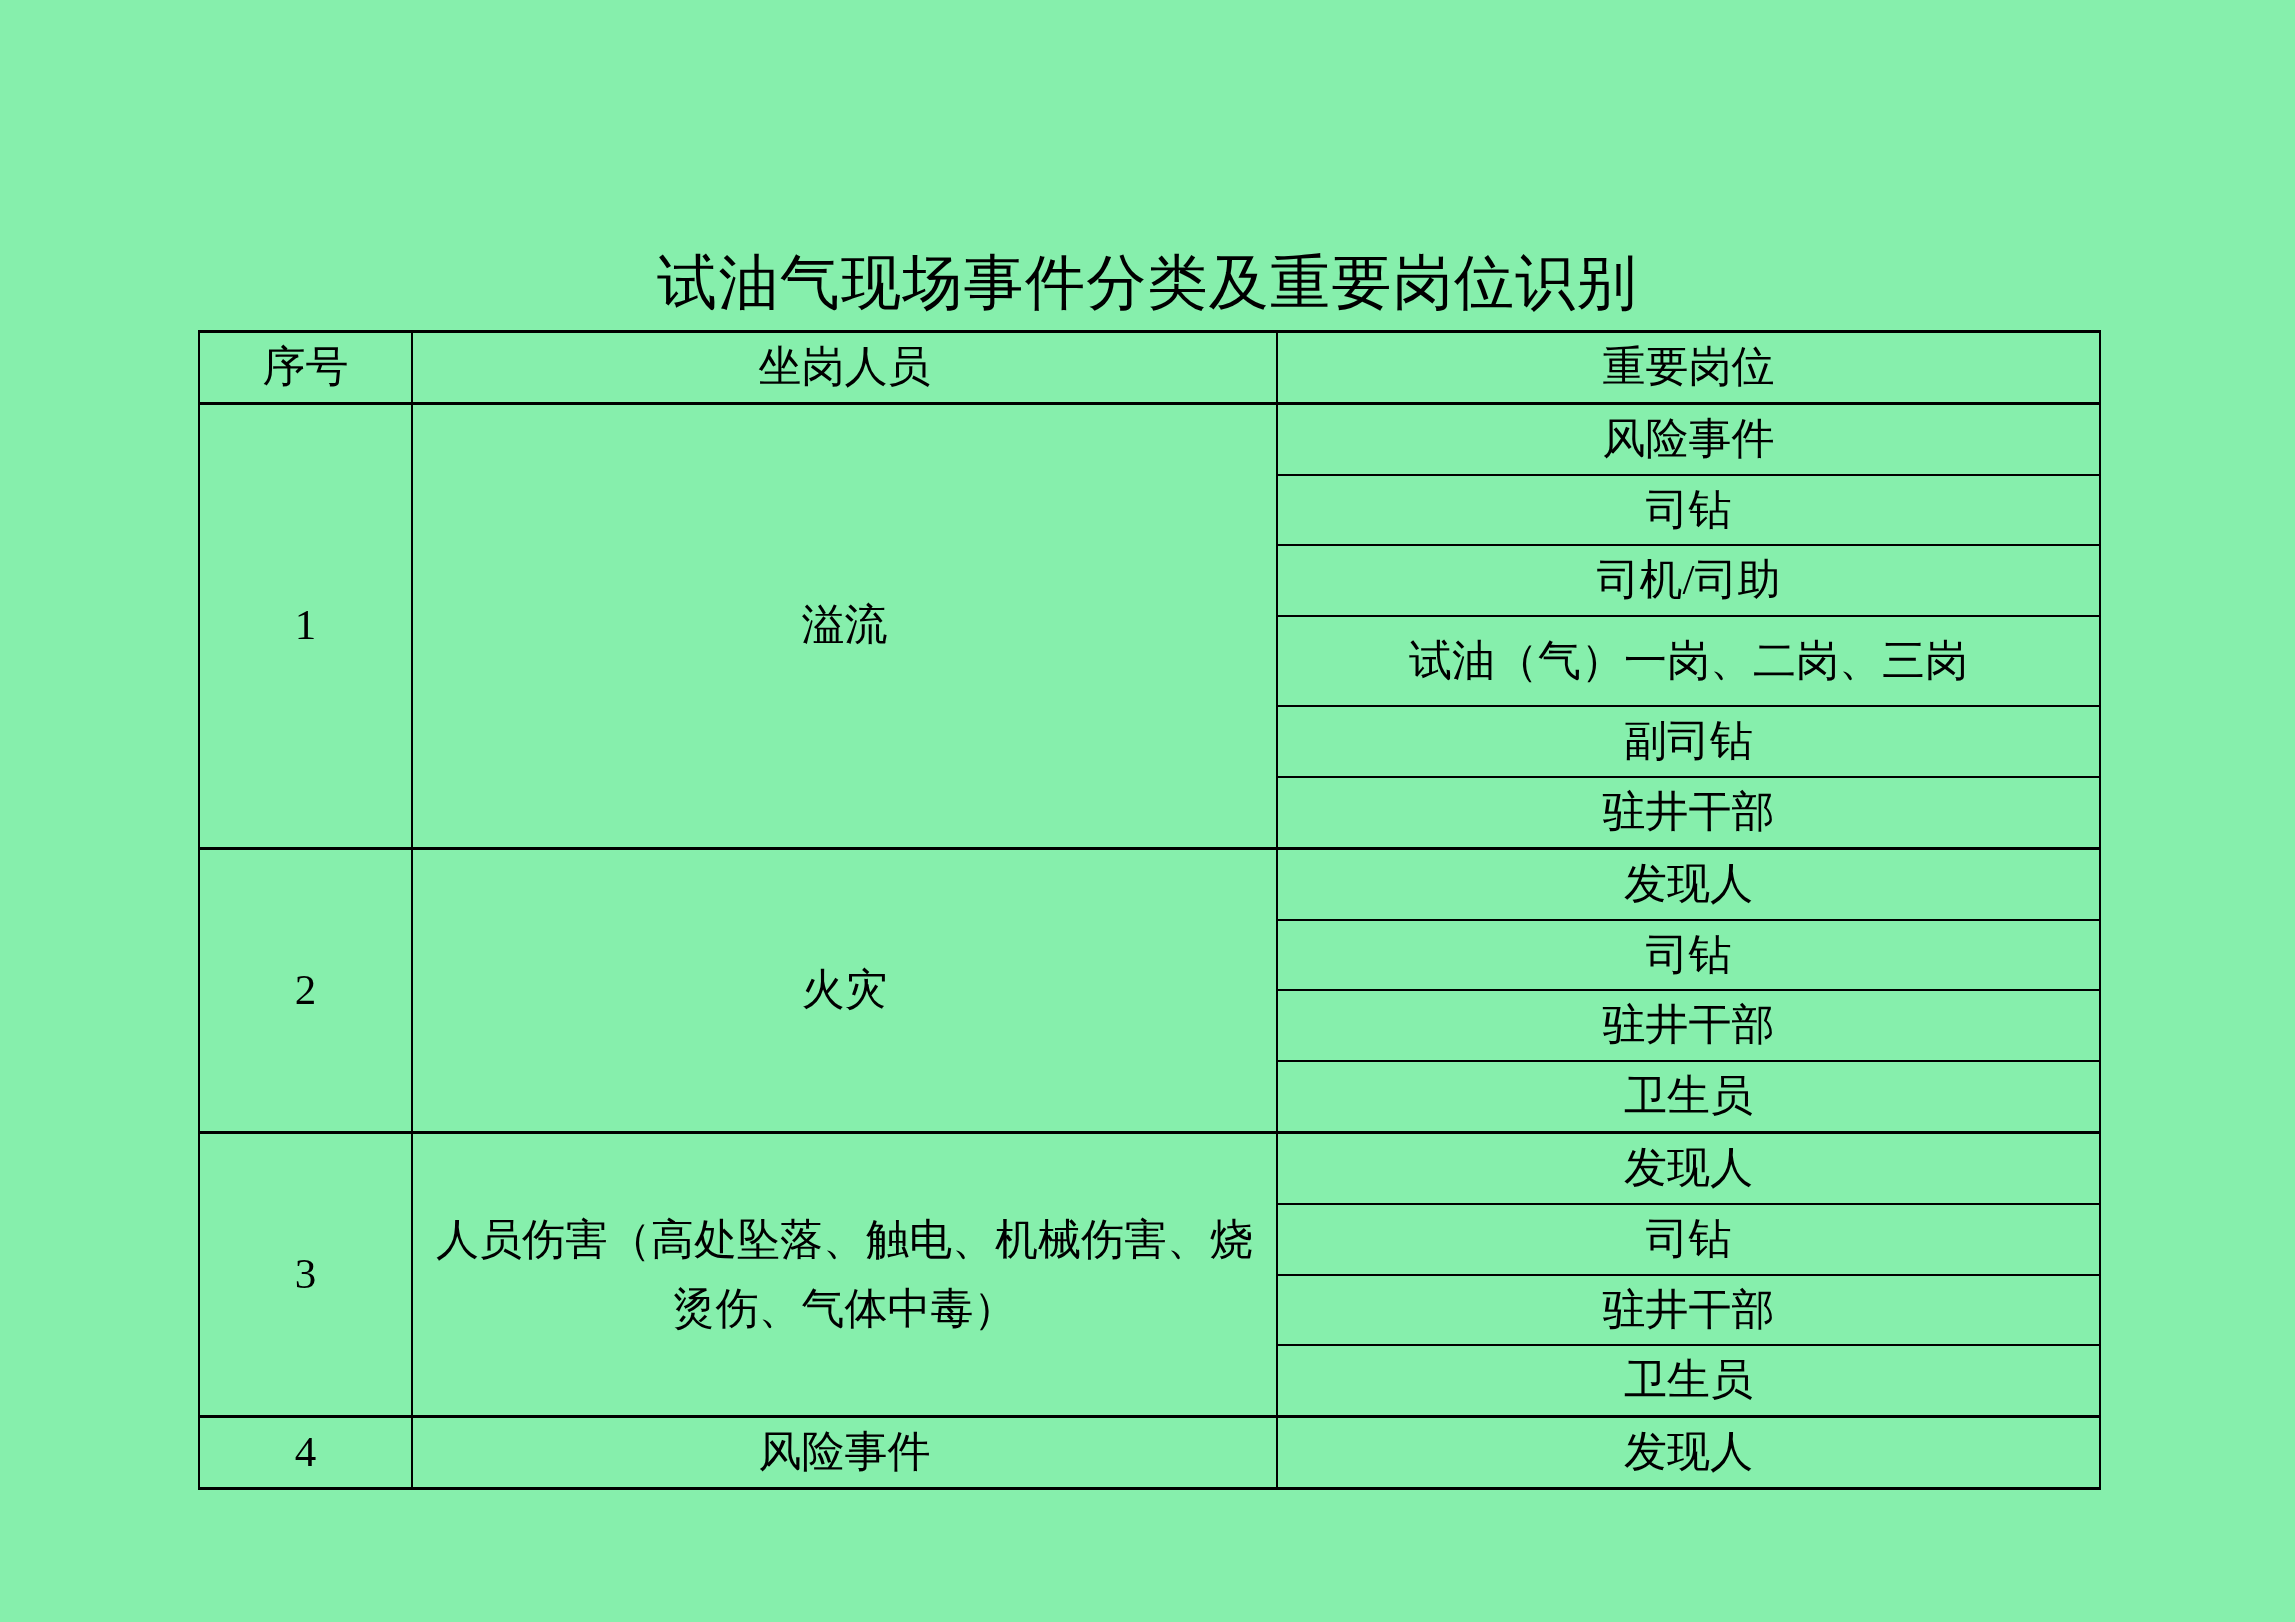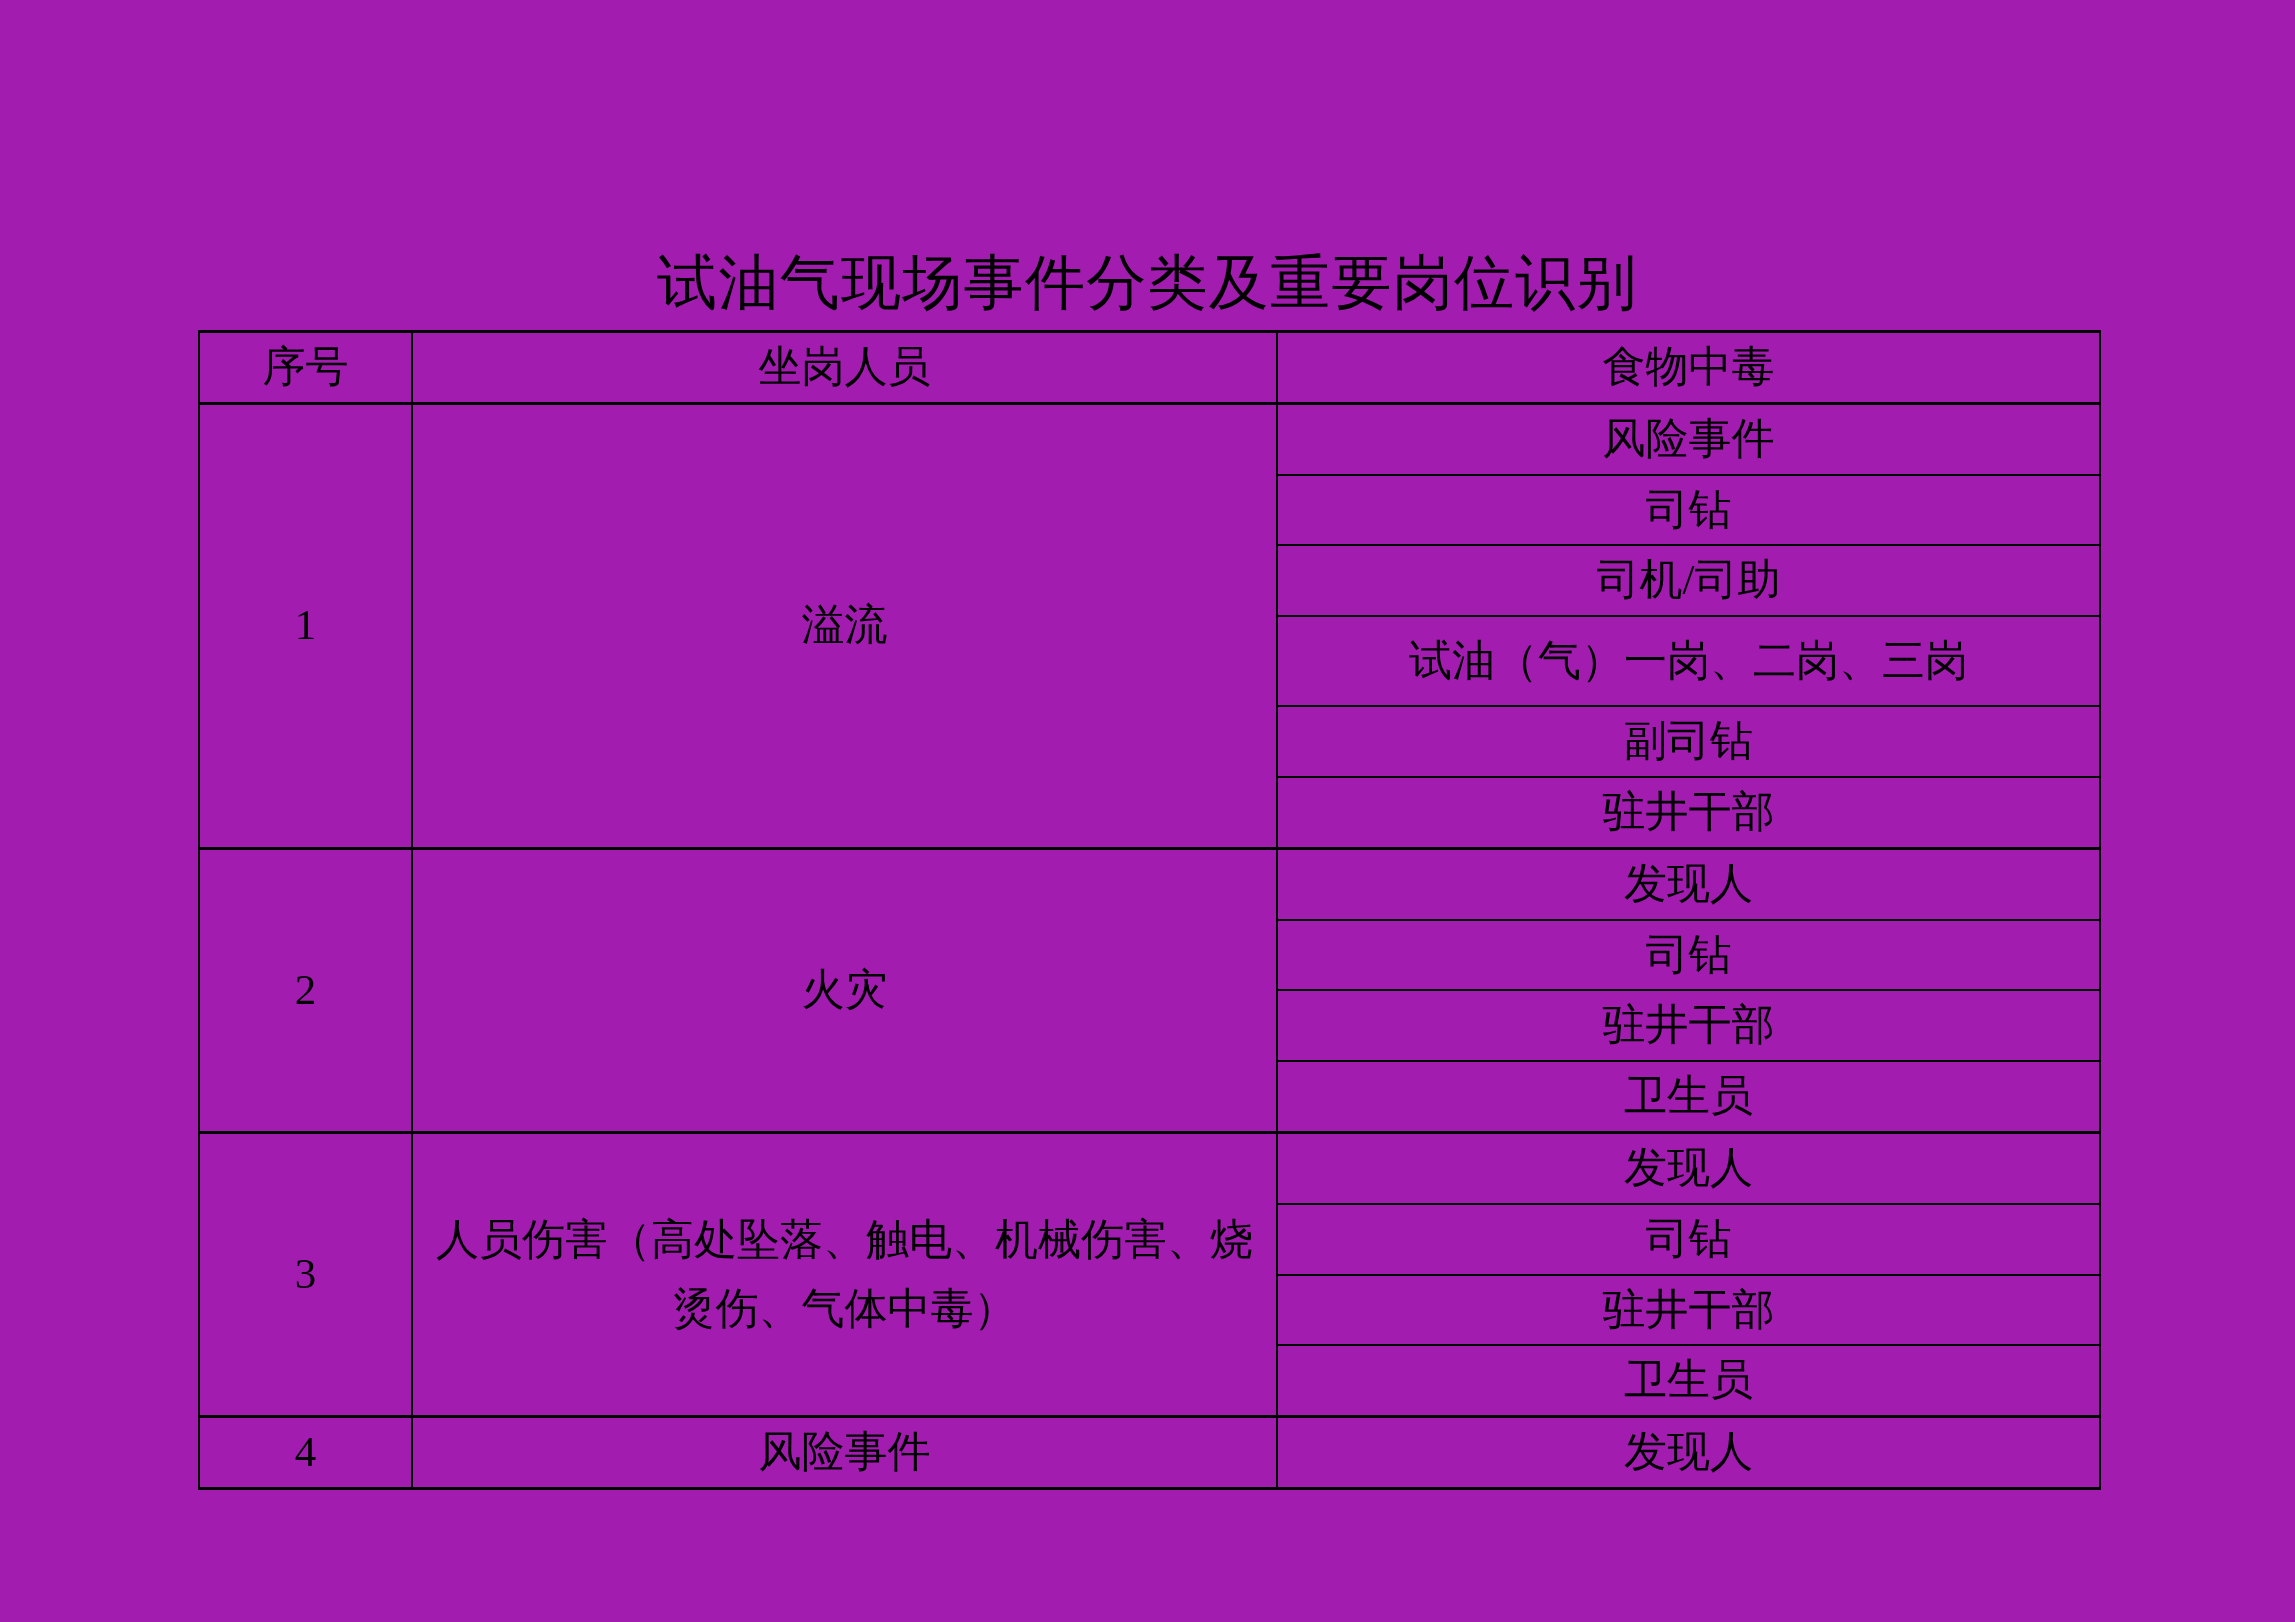--- a/index.html
+++ b/index.html
@@ -4,21 +4,21 @@
 <style>
   html, body {
     margin: 0;
     padding: 0;
     background: #ffffff;
   }
   .page {
     position: relative;
     width: 2295px;
     height: 1623px;
-    background: #a21caf;
+    background: #86efac;
     font-family: "Liberation Serif", "DejaVu Serif", serif;
     color: #000000;
     overflow: hidden;
   }
   .doc-title {
     position: absolute;
     top: 250px;
     left: 0;
     width: 2295px;
     text-align: center;
@@ -75,21 +75,21 @@
     <colgroup>
       <col style="width:213px">
       <col style="width:865px">
       <col style="width:823px">
     </colgroup>
 
     <tbody>
         <tr class="rh-header">
       <th class="bt">序号</th>
       <th class="bt">坐岗人员</th>
-      <th class="bt">食物中毒</th>
+      <th class="bt">重要岗位</th>
     </tr>
 
     <tr class="rh-n1">
       <td rowspan="6" class="bt">1</td>
       <td rowspan="6" class="bt">溢流</td>
       <td>风险事件</td>
     </tr>
     <tr class="rh-n2">
       <td>司钻</td>
     </tr>

